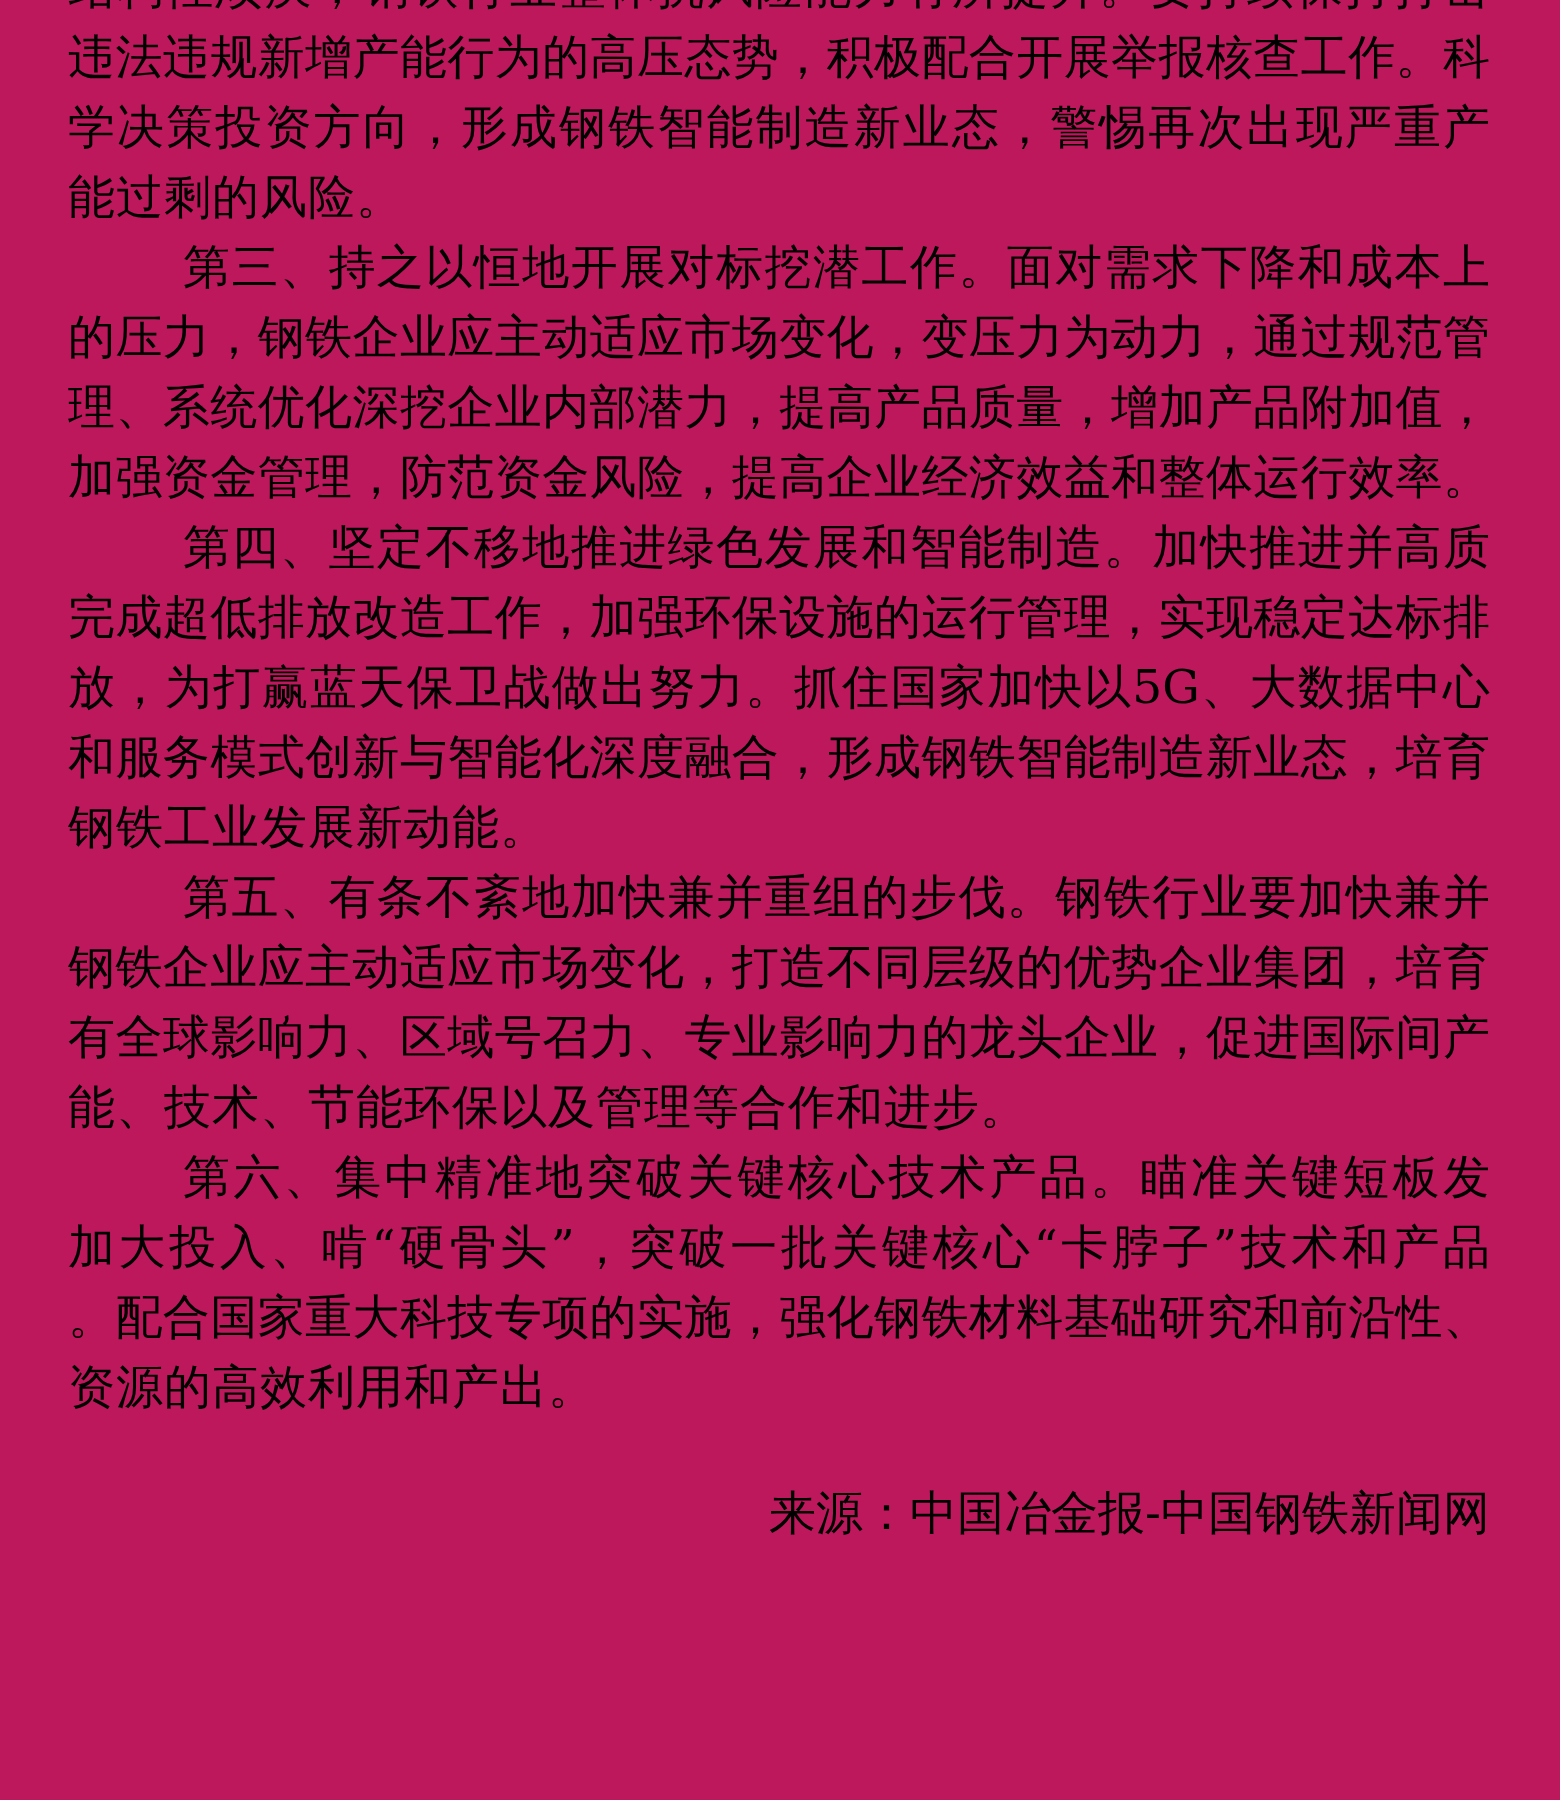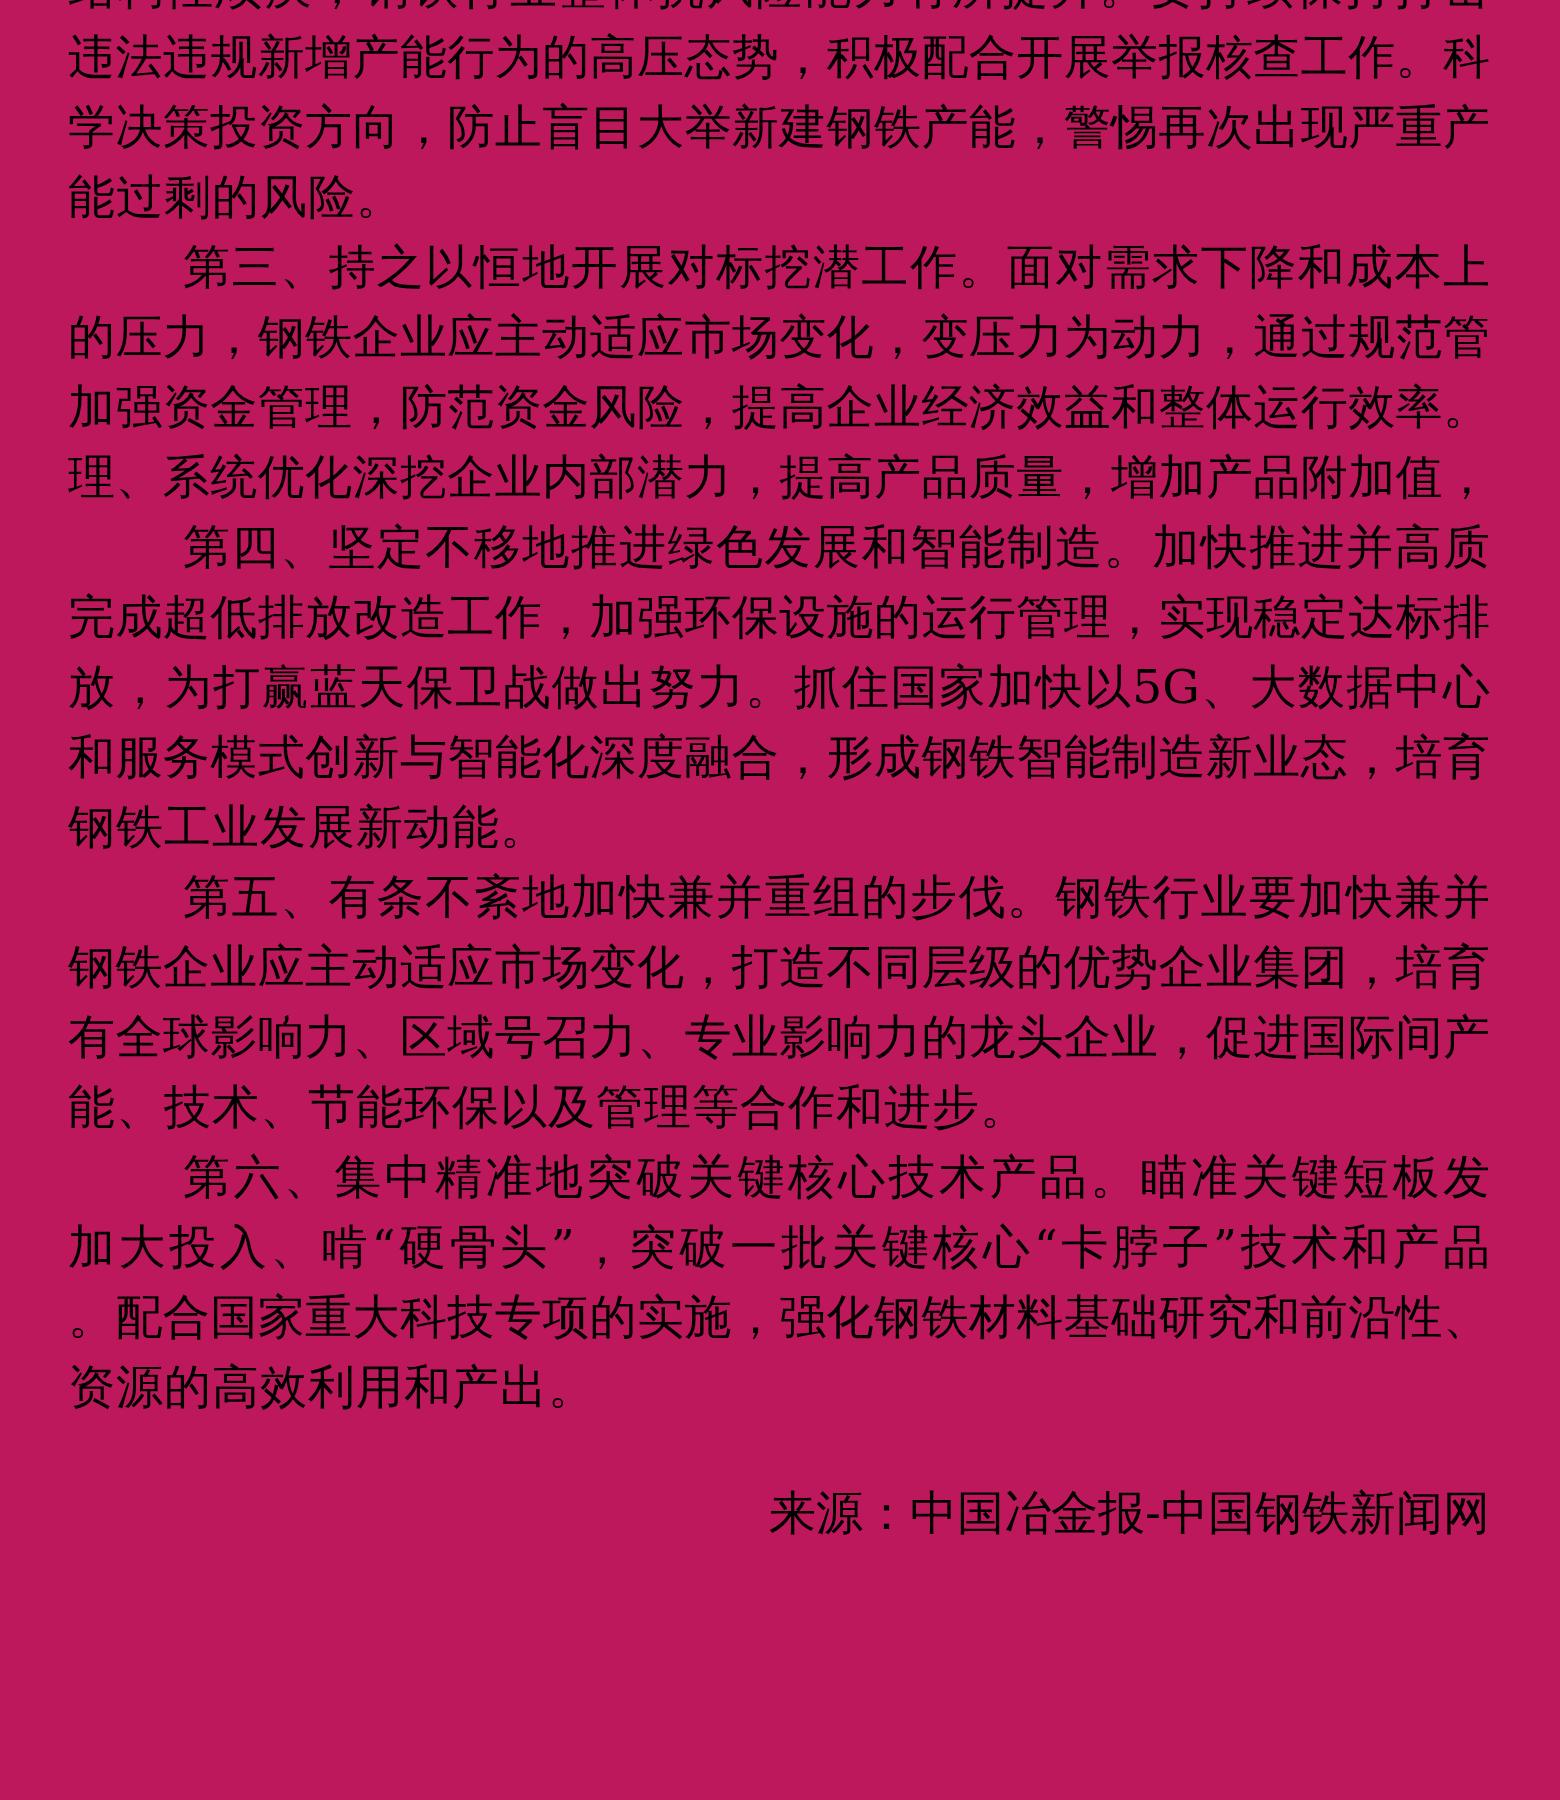--- a/index.html
+++ b/index.html
@@ -61,26 +61,26 @@
   }
 </style>
 </head>
 <body>
 
 <div class="page">
   <div class="article-body" id="article-body">
 
   <div class="text-line justify">结构性顽疾，钢铁行业整体抗风险能力有所提升。要持续保持打击</div>
       <div class="text-line justify">违法违规新增产能行为的高压态势，积极配合开展举报核查工作。科</div>
-      <div class="text-line justify">学决策投资方向，防止盲目大举新建钢铁产能，警惕再次出现严重产</div>
+      <div class="text-line justify">学决策投资方向，形成钢铁智能制造新业态，警惕再次出现严重产</div>
       <div class="text-line left">能过剩的风险。</div>
       <div class="text-line justify indent">第三、持之以恒地开展对标挖潜工作。面对需求下降和成本上升</div>
       <div class="text-line justify">的压力，钢铁企业应主动适应市场变化，变压力为动力，通过规范管</div>
+      <div class="text-line justify">理、系统优化深挖企业内部潜力，提高产品质量，增加产品附加值，</div>
       <div class="text-line justify">加强资金管理，防范资金风险，提高企业经济效益和整体运行效率。</div>
-      <div class="text-line justify">理、系统优化深挖企业内部潜力，提高产品质量，增加产品附加值，</div>
       <div class="text-line justify indent">第四、坚定不移地推进绿色发展和智能制造。加快推进并高质量</div>
       <div class="text-line justify">完成超低排放改造工作，加强环保设施的运行管理，实现稳定达标排</div>
       <div class="text-line justify">放，为打赢蓝天保卫战做出努力。抓住国家加快以5G、大数据中心为</div>
       <div class="text-line justify">和服务模式创新与智能化深度融合，形成钢铁智能制造新业态，培育</div>
       <div class="text-line left">钢铁工业发展新动能。</div>
       <div class="text-line justify indent">第五、有条不紊地加快兼并重组的步伐。钢铁行业要加快兼并重</div>
       <div class="text-line justify">钢铁企业应主动适应市场变化，打造不同层级的优势企业集团，培育具</div>
       <div class="text-line justify">有全球影响力、区域号召力、专业影响力的龙头企业，促进国际间产</div>
       <div class="text-line left">能、技术、节能环保以及管理等合作和进步。</div>
       <div class="text-line justify indent">第六、集中精准地突破关键核心技术产品。瞄准关键短板发力，</div>

